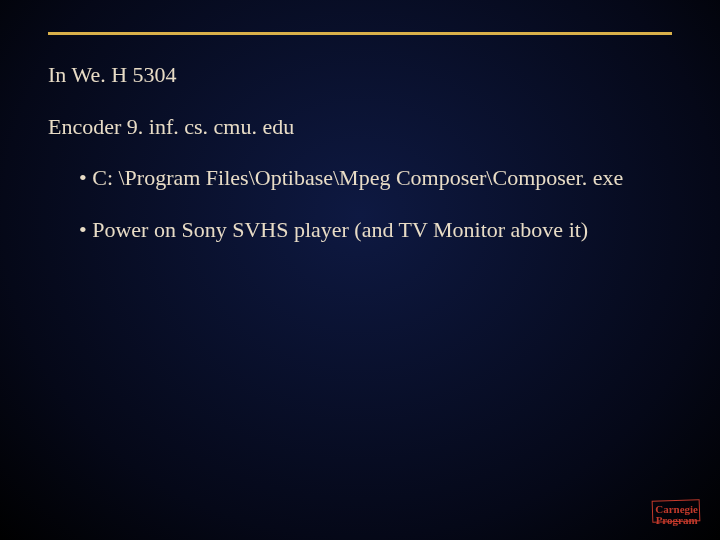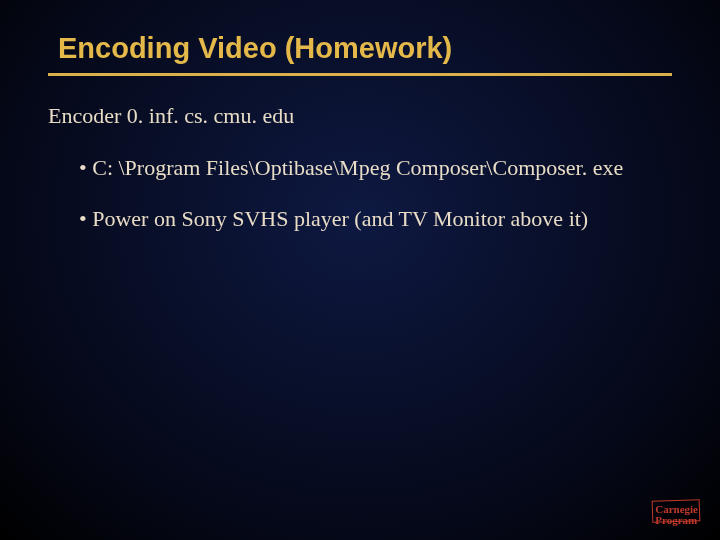--- a/index.html
+++ b/index.html
@@ -37,44 +37,45 @@
     margin-bottom: 24px;
   }
   .bullet {
     padding-left: 0;
     margin-left: 31px;
   }
   .logo {
     position: absolute;
     right: 22px;
     bottom: 14px;
+    text-align: center;
     font-family: "Times New Roman", serif;
     font-weight: bold;
     color: #c1392b;
     font-size: 11px;
     line-height: 1.0;
   }
   .logo-box {
     width: 48px;
     height: 22px;
     border: 1px solid #c1392b;
     position: absolute;
     right: -2px;
     top: -4px;
     transform: rotate(-2deg);
   }
 </style>
 </head>
 <body>
 
 <div class="slide">
-  <div class="title">Encoding Video (Homework)</div>
   <hr class="title-rule">
   <div class="body-text">
-    <p>Encoder 0. inf. cs. cmu. edu</p>
+    <p>In We. H 5304</p>
+    <p>Encoder 9. inf. cs. cmu. edu</p>
     <p class="bullet">• C: \Program Files\Optibase\Mpeg Composer\Composer. exe</p>
     <p class="bullet">• Power on Sony SVHS player (and TV Monitor above it)</p>
   </div>
   <div class="logo">
     <div class="logo-box"></div>
     <span>Carnegie</span><br>
     <span>Program</span>
   </div>
 </div>
 

